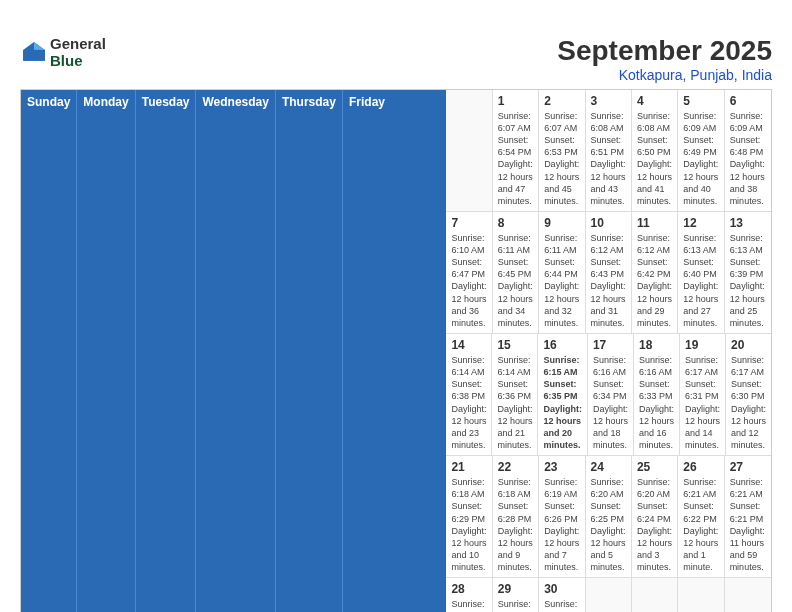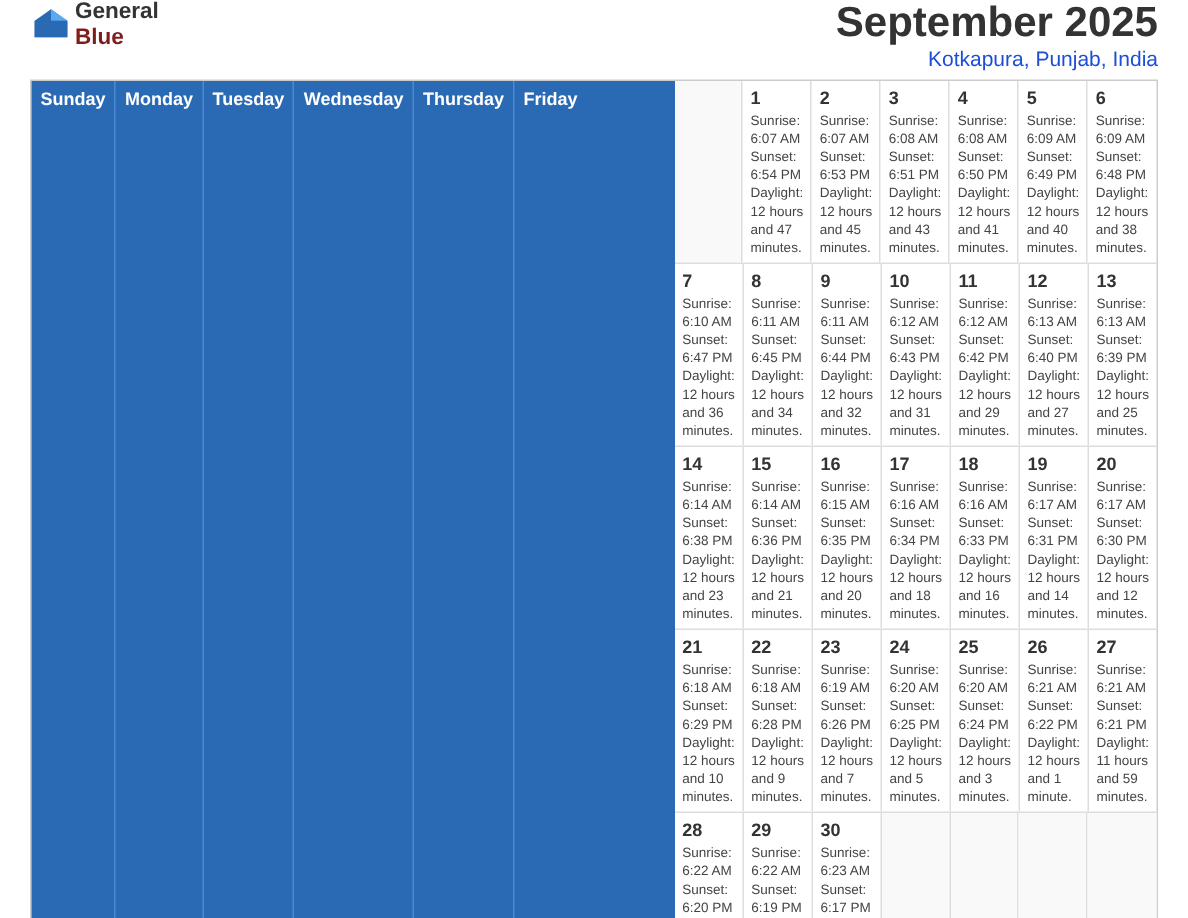--- a/index.html
+++ b/index.html
@@ -6,21 +6,21 @@
     body {
       font-family: Arial, sans-serif;
       background: #fff;
       width: 792px;
       height: 612px;
       overflow: hidden;
     }
     .page {
       width: 792px;
       height: 552px;
-      padding: 0 20px 10px 20px;
+      padding: 36px 20px 10px 20px;
       display: flex;
       flex-direction: column;
     }
     .header {
       display: flex;
       justify-content: space-between;
       align-items: flex-start;
       margin-bottom: 6px;
     }
     .logo {
@@ -34,21 +34,21 @@
       line-height: 1.1;
     }
     .logo-general {
       font-size: 15px;
       font-weight: bold;
       color: #333;
     }
     .logo-blue {
       font-size: 15px;
       font-weight: bold;
-      color: #7f1d1d;
+      color: #14532d;
     }
     .logo-icon {
       width: 28px;
       height: 28px;
     }
     .title-block {
       text-align: right;
     }
     .month-title {
       font-size: 28px;
@@ -237,21 +237,21 @@
 Daylight: 12 hours and 23 minutes.</div>
           </div>
           <div class="cal-cell">
             <span class="day-num">15</span>
             <div class="cell-text" style="white-space: pre-line;">Sunrise: 6:14 AM
 Sunset: 6:36 PM
 Daylight: 12 hours and 21 minutes.</div>
           </div>
           <div class="cal-cell">
             <span class="day-num">16</span>
-            <div class="cell-text" style="white-space: pre-line;">Sunrise: 6:15 AM
+            <div class="cell-text" style="white-space: pre-line; font-weight: bold;">Sunrise: 6:15 AM
 Sunset: 6:35 PM
 Daylight: 12 hours and 20 minutes.</div>
           </div>
           <div class="cal-cell">
             <span class="day-num">17</span>
             <div class="cell-text" style="white-space: pre-line;">Sunrise: 6:16 AM
 Sunset: 6:34 PM
 Daylight: 12 hours and 18 minutes.</div>
           </div>
           <div class="cal-cell">

